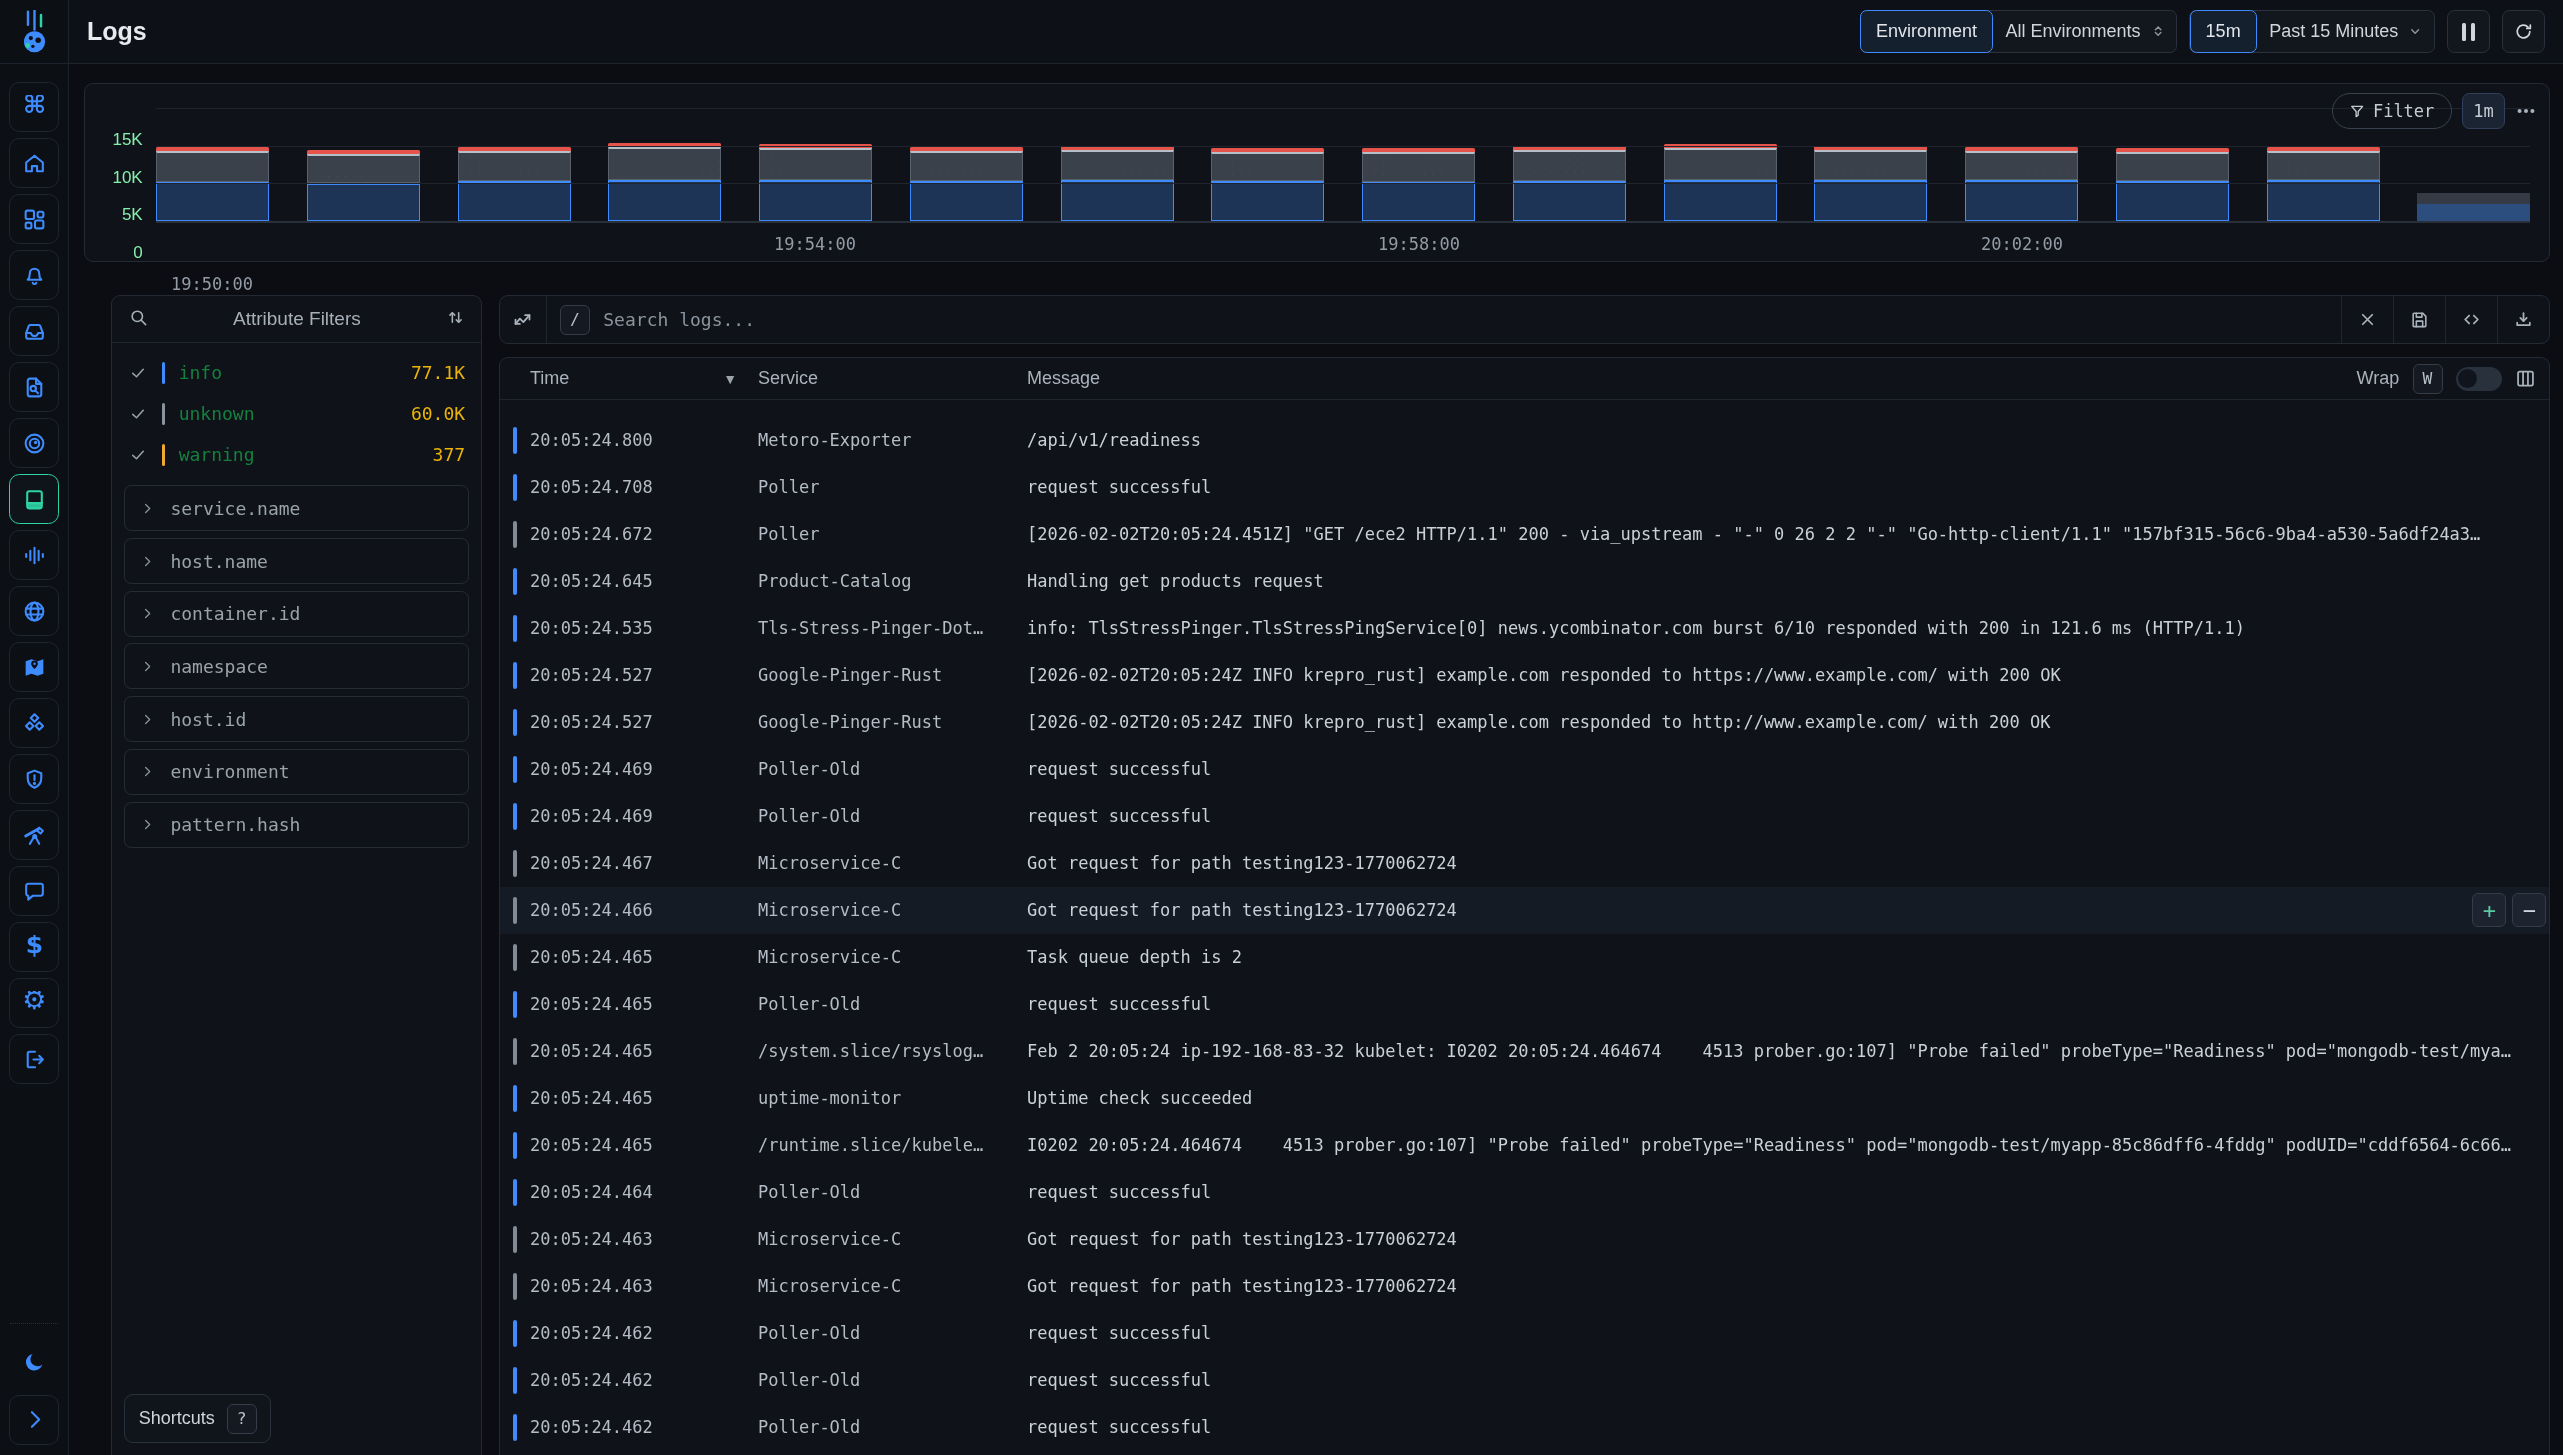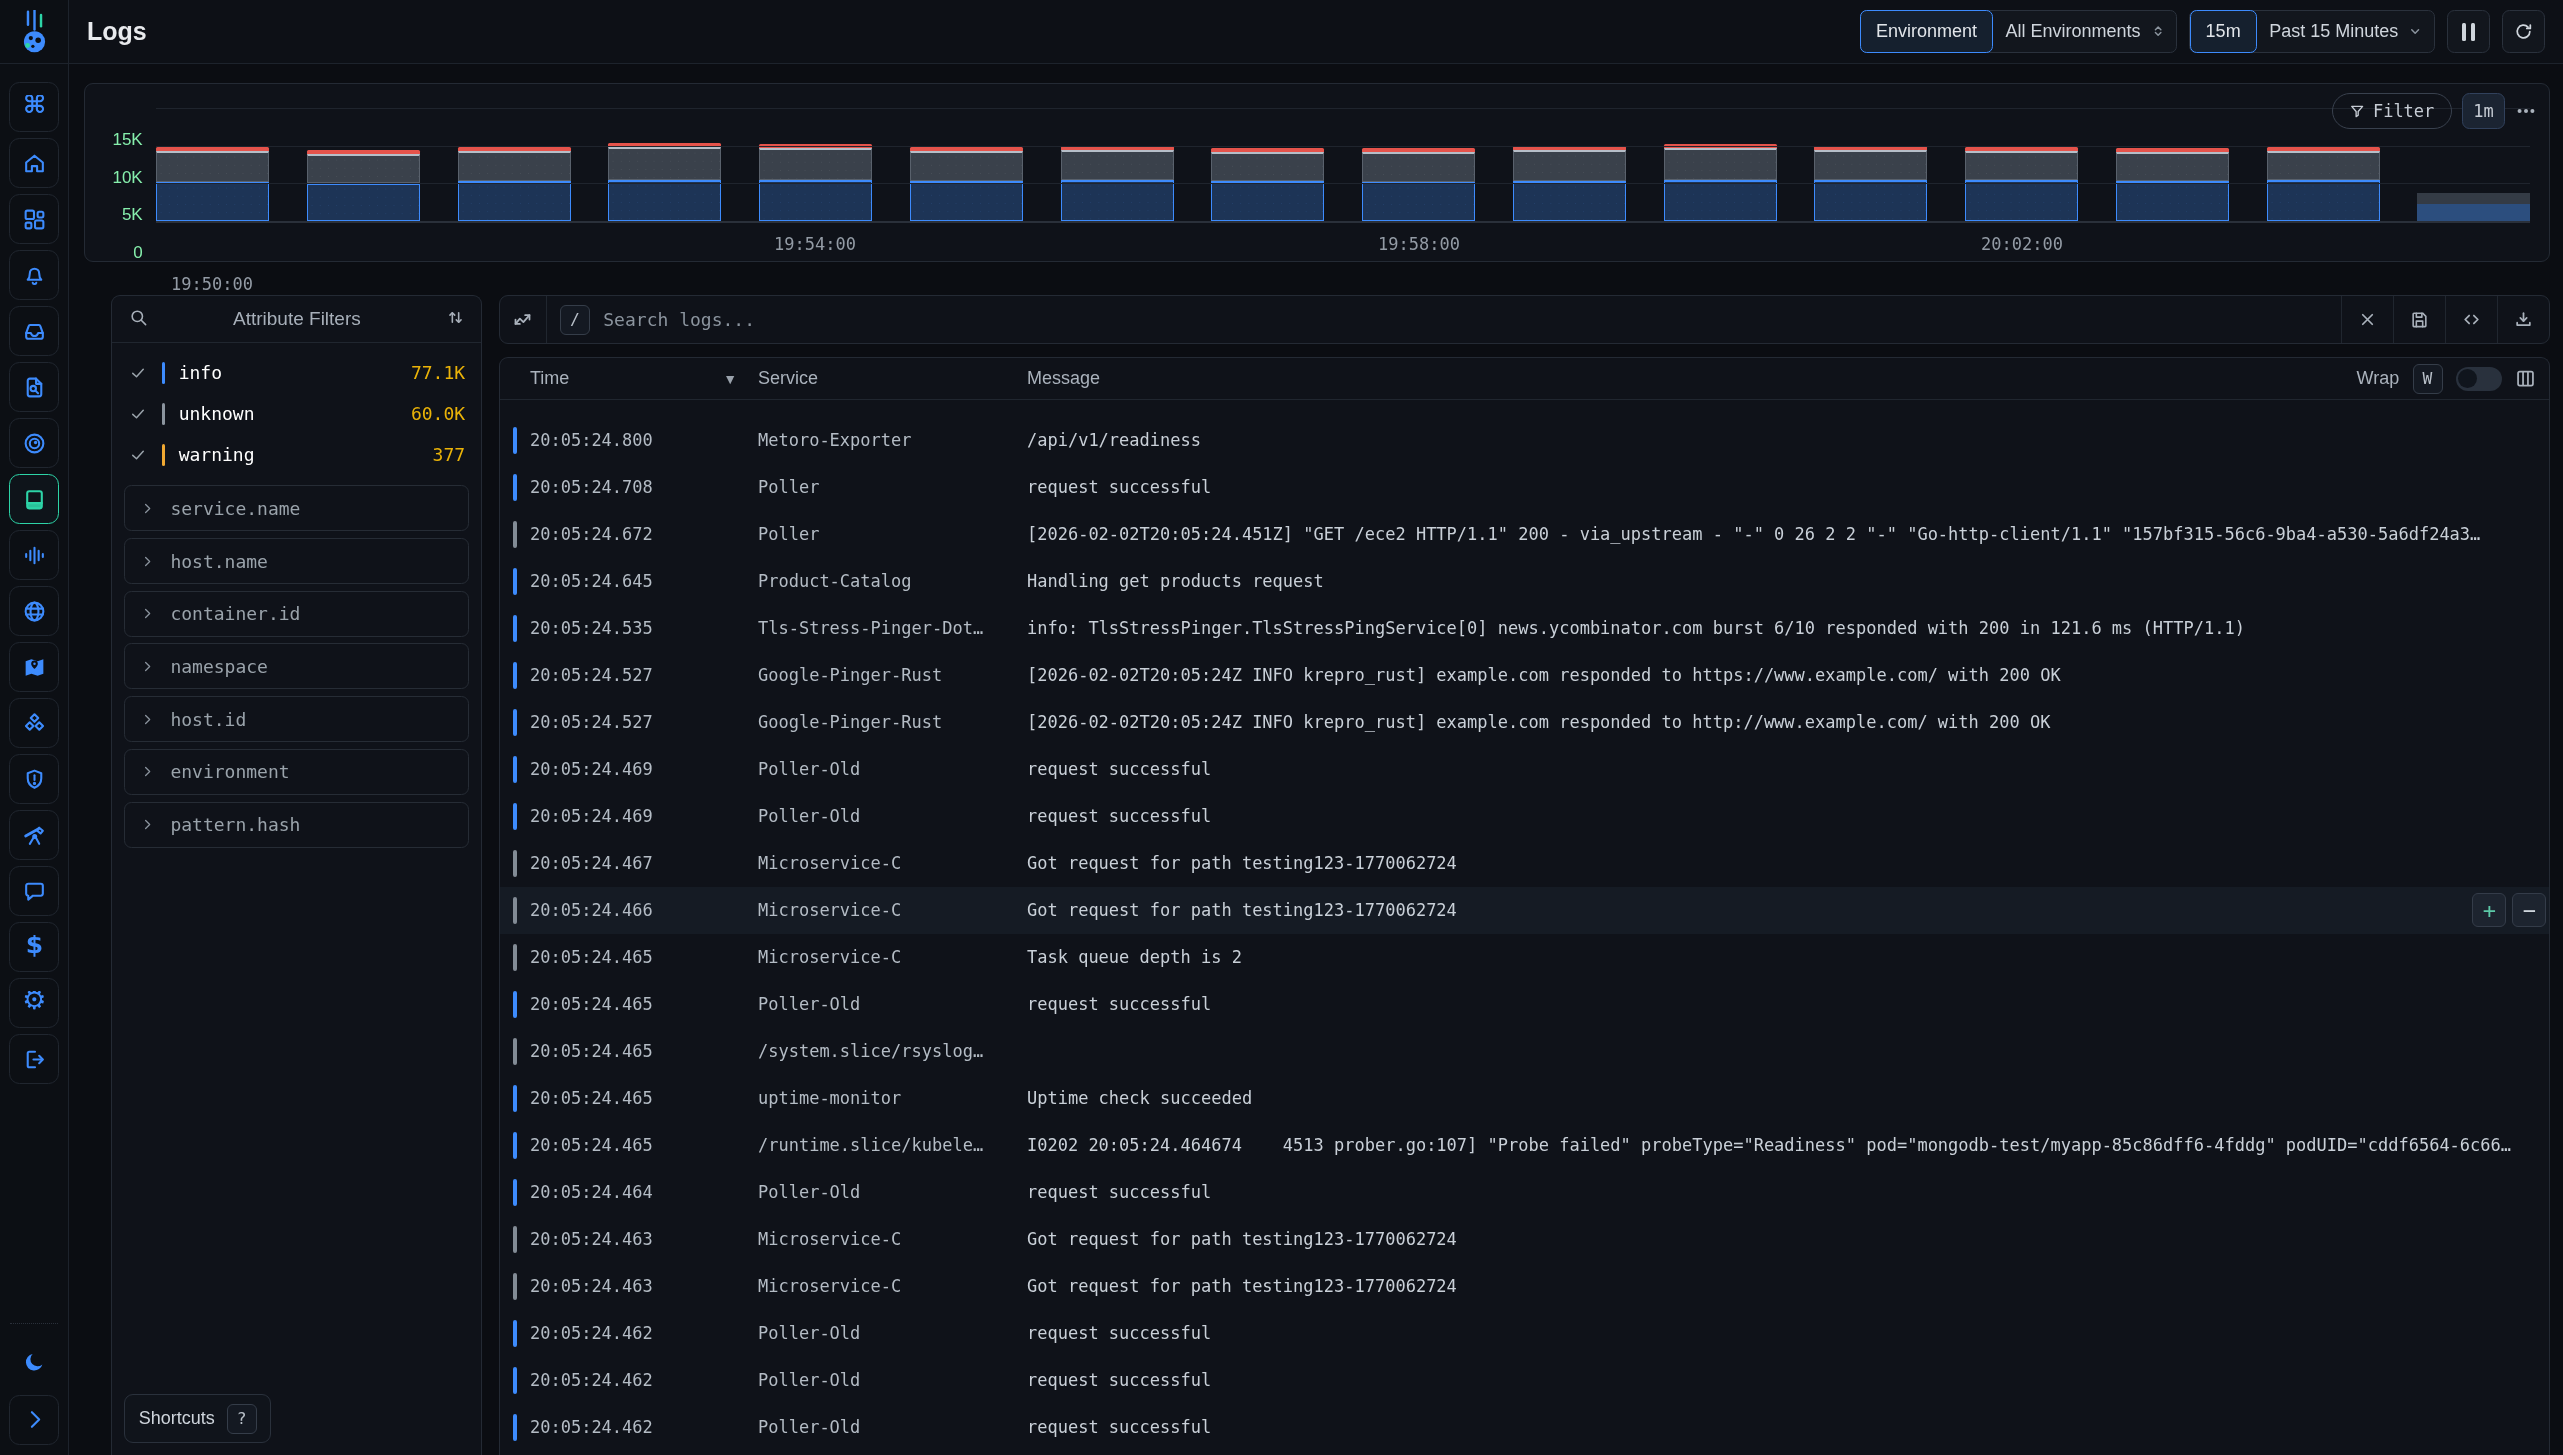--- a/index.html
+++ b/index.html
@@ -83,21 +83,21 @@
                   border-bottom-left-radius:0; border-bottom-right-radius:0; border-bottom:none; }
   .filters-head { height:47px; display:flex; align-items:center; padding:0 16.3px;
                   border-bottom:0.7px solid #20262f; color:#a7afb9; }
   .filters-head svg { width:19px; height:19px; }
   .filters-title { flex:1; text-align:center; font-size:19px; color:#a7afb9; }
   .sev-list { padding-top:9px; }
   .sev-row { height:41px; display:flex; align-items:center; padding:0 16.3px; cursor:pointer; }
   .sev-check { width:18px; height:18px; color:#9aa3ab; }
   .sev-check svg { width:18px; height:18px; }
   .sev-bar { width:3.7px; height:22px; border-radius:2.2px; margin-left:15px; }
-  .sev-label { font-size:18px; color:#ffffff; margin-left:13.3px; font-family:"DejaVu Sans Mono", monospace; }
+  .sev-label { font-size:18px; color:#15803d; margin-left:13.3px; font-family:"DejaVu Sans Mono", monospace; }
   .sev-count { margin-left:auto; font-size:18px; color:#eab308; font-family:"DejaVu Sans Mono", monospace; }
   .group-list { margin-top:10.4px; }
   .group-row { margin:0 12px 6.7px 12px; height:46px; border:0.7px solid #262c35; border-radius:7.4px;
                display:flex; align-items:center; padding:0 15px; cursor:pointer; }
   .group-row svg { width:15px; height:15px; color:#8b949e; }
   .group-label { margin-left:15px; font-size:18px; color:#9aa3ab; font-family:"DejaVu Sans Mono", monospace; }
   .shortcuts { position:absolute; bottom:12px; left:12px; height:49px; border:0.7px solid #2a313c;
                border-radius:9px; background:#10141b; display:flex; align-items:center; gap:12px;
                padding:0 13.3px; cursor:pointer; }
   .shortcuts-label { font-size:18px; color:#cfd5dc; }
@@ -764,20 +764,21 @@
                 <div class="log-row">
                   <span class="sev-pill sev-info-c"></span>
                   <span class="lr-time">20:05:24.465</span>
                   <span class="lr-service">Poller-Old</span>
                   <span class="lr-message">request successful</span>
                 </div>
                 <div class="log-row">
                   <span class="sev-pill sev-unknown-c"></span>
                   <span class="lr-time">20:05:24.465</span>
                   <span class="lr-service">/system.slice/rsyslog…</span>
+                  <span class="lr-message">Feb 2 20:05:24 ip-192-168-83-32 kubelet: I0202 20:05:24.464674    4513 prober.go:107] "Probe failed" probeType="Readiness" pod="mongodb-test/mya…</span>
                 </div>
                 <div class="log-row">
                   <span class="sev-pill sev-info-c"></span>
                   <span class="lr-time">20:05:24.465</span>
                   <span class="lr-service">uptime-monitor</span>
                   <span class="lr-message">Uptime check succeeded</span>
                 </div>
                 <div class="log-row">
                   <span class="sev-pill sev-info-c"></span>
                   <span class="lr-time">20:05:24.465</span>

